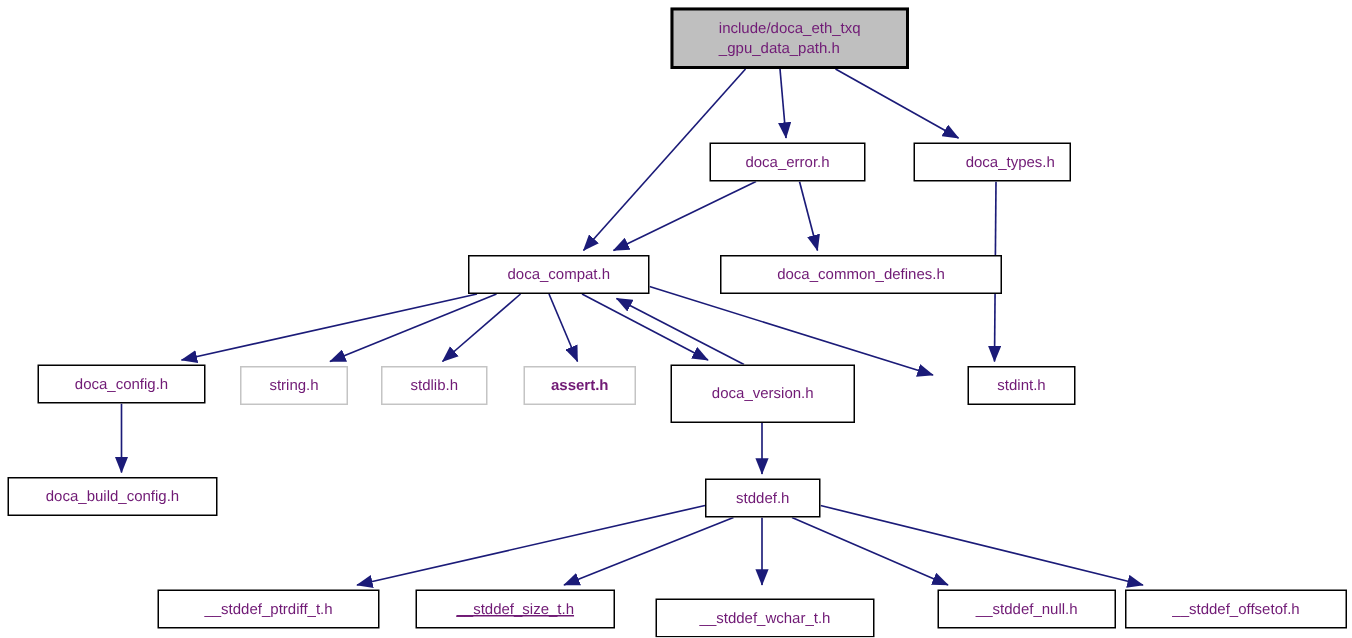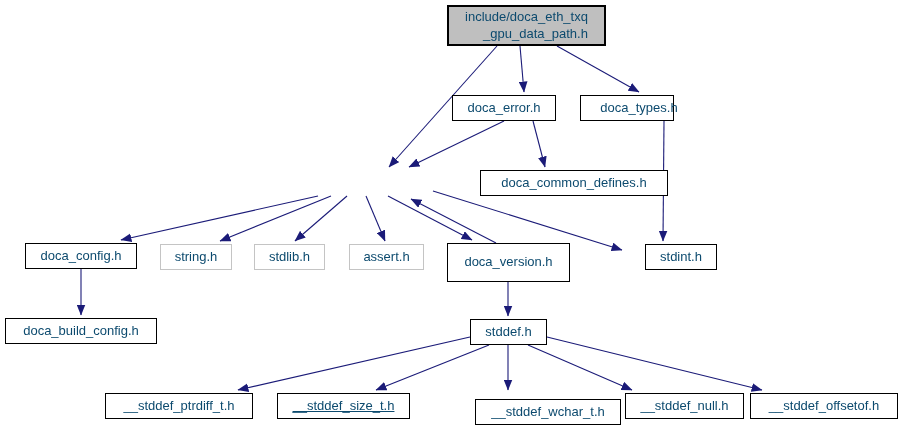--- a/index.html
+++ b/index.html
@@ -20,27 +20,27 @@
     left: 0;
     top: 0;
     width: 901px;
     height: 425px;
   }
   .node {
     position: absolute;
     box-sizing: border-box;
     background: #ffffff;
     border: 1px solid #000000;
-    color: #0c4a6e;
+    color: #701a75;
     display: flex;
     align-items: center;
     justify-content: center;
-    font-size: 13px;
+    font-size: 10px;
     line-height: 1.3;
-    text-align: right;
+    text-align: left;
     white-space: pre-line;
     cursor: pointer;
     z-index: 2;
   }
   .node.current {
     background: #bfbfbf;
     border-width: 2px;
     cursor: default;
   }
   .node.external {
@@ -77,29 +77,30 @@
         <line x1="470" y1="337" x2="238" y2="390" stroke="#1b1b78" stroke-width="1.1" marker-end="url(#arrowhead)"></line>
         <line x1="489" y1="345" x2="376" y2="390" stroke="#1b1b78" stroke-width="1.1" marker-end="url(#arrowhead)"></line>
         <line x1="508" y1="345" x2="508" y2="390" stroke="#1b1b78" stroke-width="1.1" marker-end="url(#arrowhead)"></line>
         <line x1="528" y1="345" x2="632" y2="390" stroke="#1b1b78" stroke-width="1.1" marker-end="url(#arrowhead)"></line>
         <line x1="547" y1="337" x2="762" y2="390" stroke="#1b1b78" stroke-width="1.1" marker-end="url(#arrowhead)"></line>
       </g>
   </svg>
 
 <div class="node current" style="left: 447px; top: 5px; width: 159px; height: 41px;">include/doca_eth_txq
 _gpu_data_path.h</div>
-    <div class="node internal" style="left: 452px; top: 95px; width: 104px; height: 26px;">doca_error.h</div>
-    <div class="node internal" style="left: 580px; top: 95px; width: 94px; height: 26px; padding-left: 24px;">doca_types.h</div>
+    <div class="node internal" style="left: 473px; top: 95px; width: 104px; height: 26px;">doca_error.h</div>
+    <div class="node internal" style="left: 609px; top: 95px; width: 105px; height: 26px; padding-left: 24px;">doca_types.h</div>
+    <div class="node internal" style="left: 312px; top: 170px; width: 121px; height: 26px;">doca_compat.h</div>
     <div class="node internal" style="left: 456px; top: 170px; width: 188px; height: 26px; margin-left: 24px;">doca_common_defines.h</div>
     <div class="node internal" style="left: 25px; top: 243px; width: 112px; height: 26px;">doca_config.h</div>
     <div class="node external" style="left: 160px; top: 244px; width: 72px; height: 26px;">string.h</div>
     <div class="node external" style="left: 254px; top: 244px; width: 71px; height: 26px;">stdlib.h</div>
-    <div class="node external" style="left: 349px; top: 244px; width: 75px; height: 26px;">assert.h</div>
+    <div class="node external" style="left: 349px; top: 244px; width: 75px; height: 26px; font-weight: bold;">assert.h</div>
     <div class="node internal" style="left: 447px; top: 243px; width: 123px; height: 39px;">doca_version.h</div>
     <div class="node internal" style="left: 625px; top: 244px; width: 72px; height: 26px; margin-left: 20px;">stdint.h</div>
-    <div class="node internal" style="left: 5px; top: 318px; width: 152px; height: 26px;">doca_build_config.h</div>
+    <div class="node internal" style="left: 5px; top: 318px; width: 140px; height: 26px;">doca_build_config.h</div>
     <div class="node internal" style="left: 470px; top: 319px; width: 77px; height: 26px;">stddef.h</div>
     <div class="node internal" style="left: 105px; top: 393px; width: 148px; height: 26px;">__stddef_ptrdiff_t.h</div>
     <div class="node internal" style="left: 277px; top: 393px; width: 133px; height: 26px; text-decoration: underline;">__stddef_size_t.h</div>
-    <div class="node internal" style="left: 437px; top: 399px; width: 146px; height: 26px; margin-left: 38px;">__stddef_wchar_t.h</div>
+    <div class="node internal" style="left: 437px; top: 399px; width: 146px; height: 26px;">__stddef_wchar_t.h</div>
     <div class="node internal" style="left: 605px; top: 393px; width: 119px; height: 26px; margin-left: 20px;">__stddef_null.h</div>
     <div class="node internal" style="left: 750px; top: 393px; width: 148px; height: 26px;">__stddef_offsetof.h</div>
   </div>
 
 </body></html>

